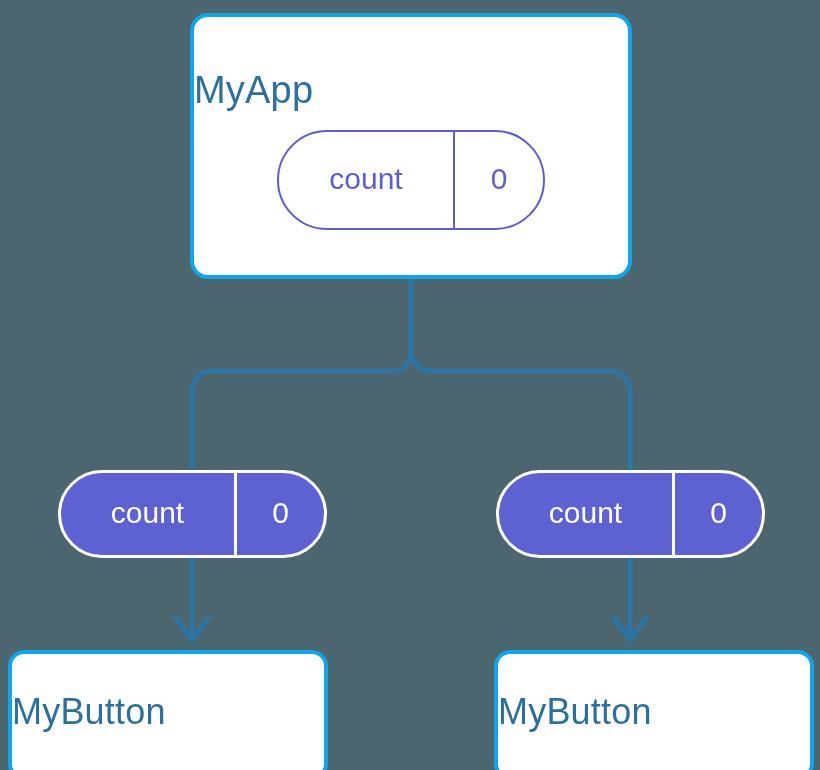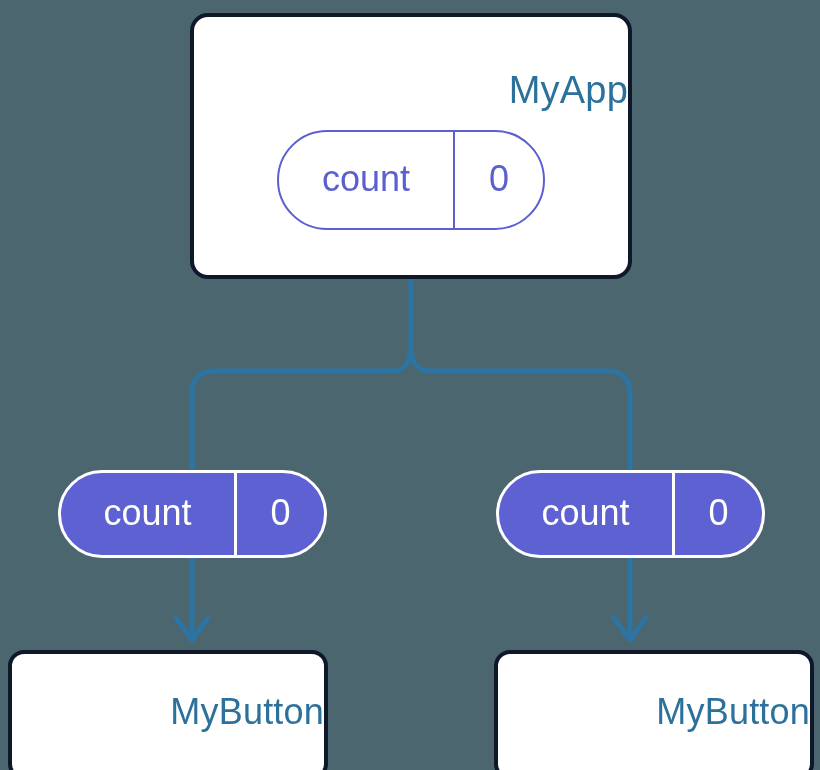--- a/index.html
+++ b/index.html
@@ -24,25 +24,25 @@
     left: 0; top: 0;
     width: 820px;
     height: 770px;
     pointer-events: none;
   }
 
   
   .component-box {
     position: absolute;
     background: #ffffff;
-    border: 4px solid #0f172a;
+    border: 4px solid #0ea5e9;
     border-radius: 16px;
     display: flex;
     flex-direction: column;
-    align-items: flex-end;
+    align-items: flex-start;
   }
   .component-title {
     color: #2c719b;
     font-size: 37px;
     font-weight: 400;
     letter-spacing: 0.2px;
     white-space: nowrap;
   }
 
   
@@ -87,21 +87,21 @@
     align-items: stretch;
     border-radius: 999px;
     overflow: hidden;
   }
   .state-pill .pill-key,
   .state-pill .pill-val {
     display: flex;
     align-items: center;
     justify-content: center;
     white-space: nowrap;
-    font-size: 36px;
+    font-size: 30px;
     line-height: 1;
   }
 
   
   .state-pill.outlined {
     background: #ffffff;
     border: 2px solid #5b5fd0;
   }
   .state-pill.outlined .pill-key {
     color: #5b5fd0;

